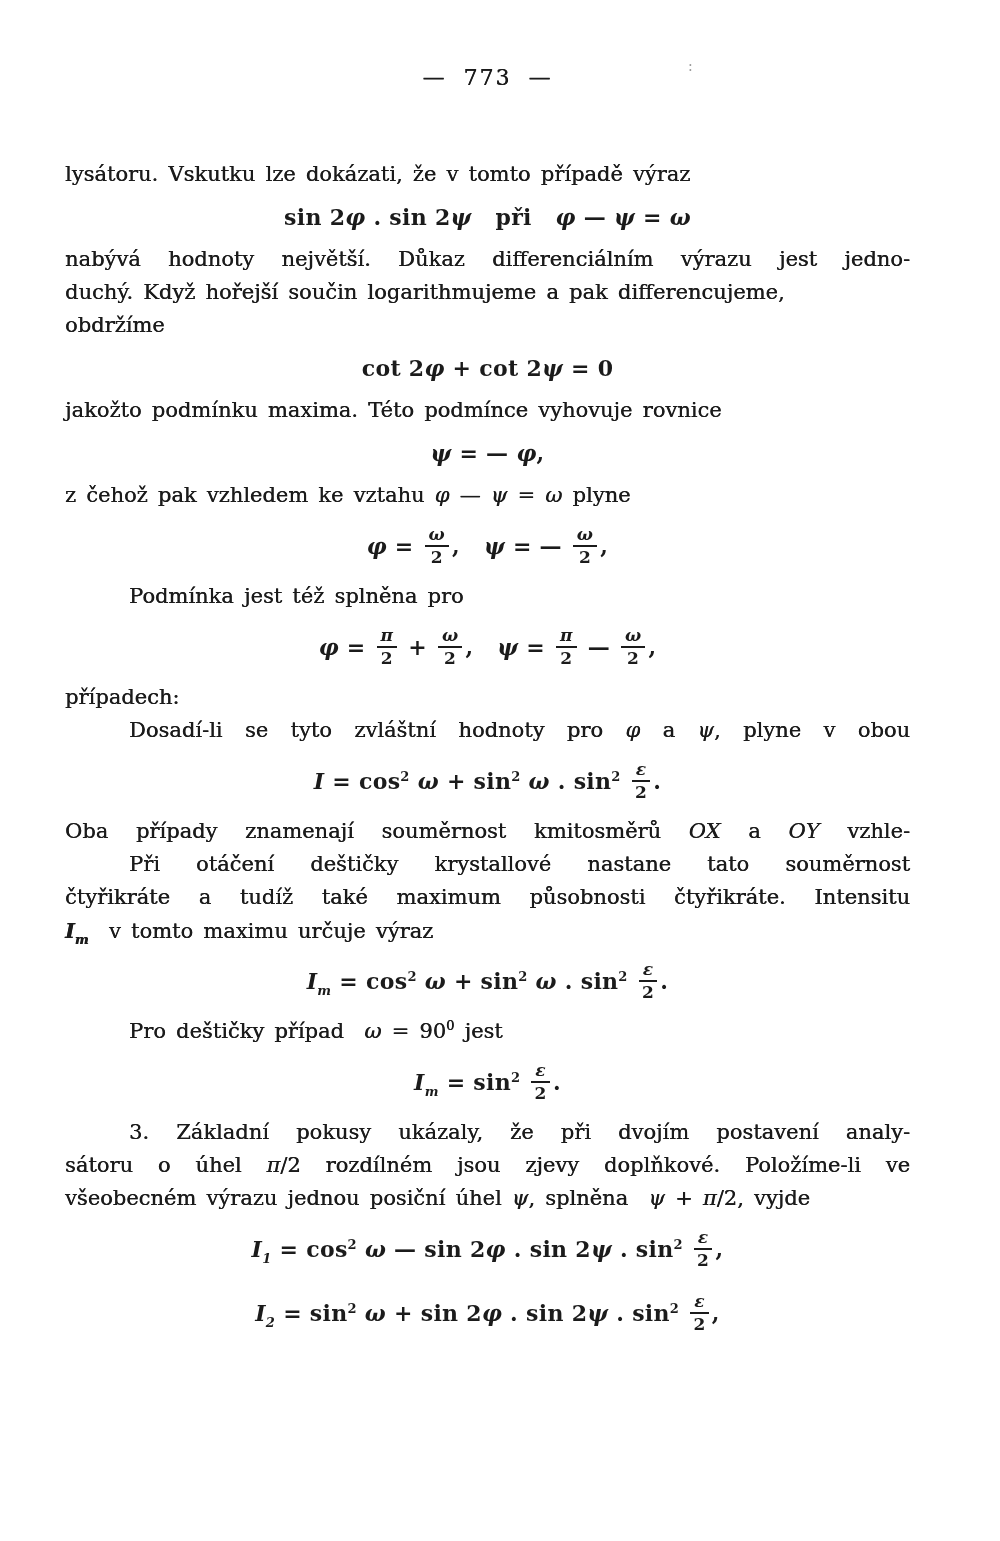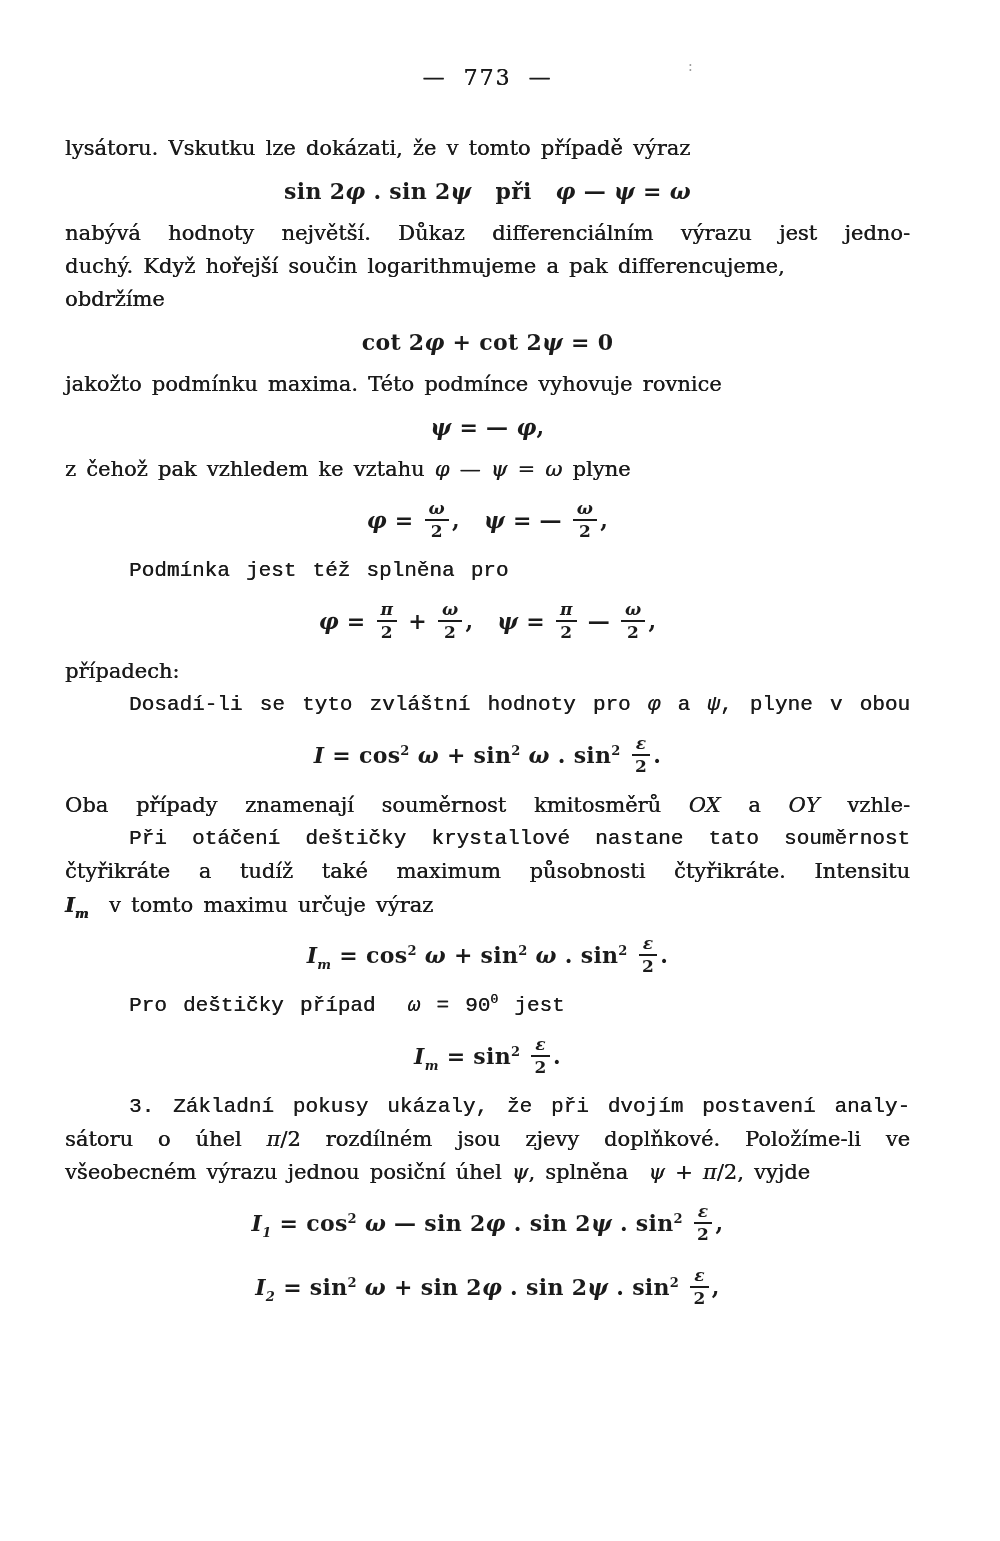--- a/index.html
+++ b/index.html
@@ -12,33 +12,33 @@
     color:#1b1b1b;
   }
   .content{
     position:absolute;
     left:65px;top:64px;width:845px;
   }
   .page-num{
     text-align:center;
     font-size:22px;line-height:28px;
     letter-spacing:2px;word-spacing:8px;
-    margin-bottom:40px;
+    margin-bottom:66px;
     text-shadow:0.35px 0 currentColor;
   }
   .artifact{
     position:absolute;left:688px;top:58px;
     font-size:14px;color:#9a9a9a;
   }
   .line{
     font-size:21px;line-height:33px;height:33px;
     word-spacing:3.5px;white-space:pre-wrap;
     text-shadow:0.35px 0 currentColor;
   }
-  .line.indent{padding-left:64px;font-family:Liberation Mono, monospace;}
+  .line.indent{padding-left:64px;}
   .line.just{text-align:justify;text-align-last:justify;}
   .eq{
     text-align:center;font-weight:bold;
     font-size:22px;line-height:44px;height:44px;
     margin:4px 0;white-space:pre-wrap;letter-spacing:0.3px;
   }
   .eq.tall{line-height:60px;height:60px;}
   .it{font-style:italic;}
   .bd{font-weight:bold;}
   .sup{font-size:13px;position:relative;top:-8px;}

